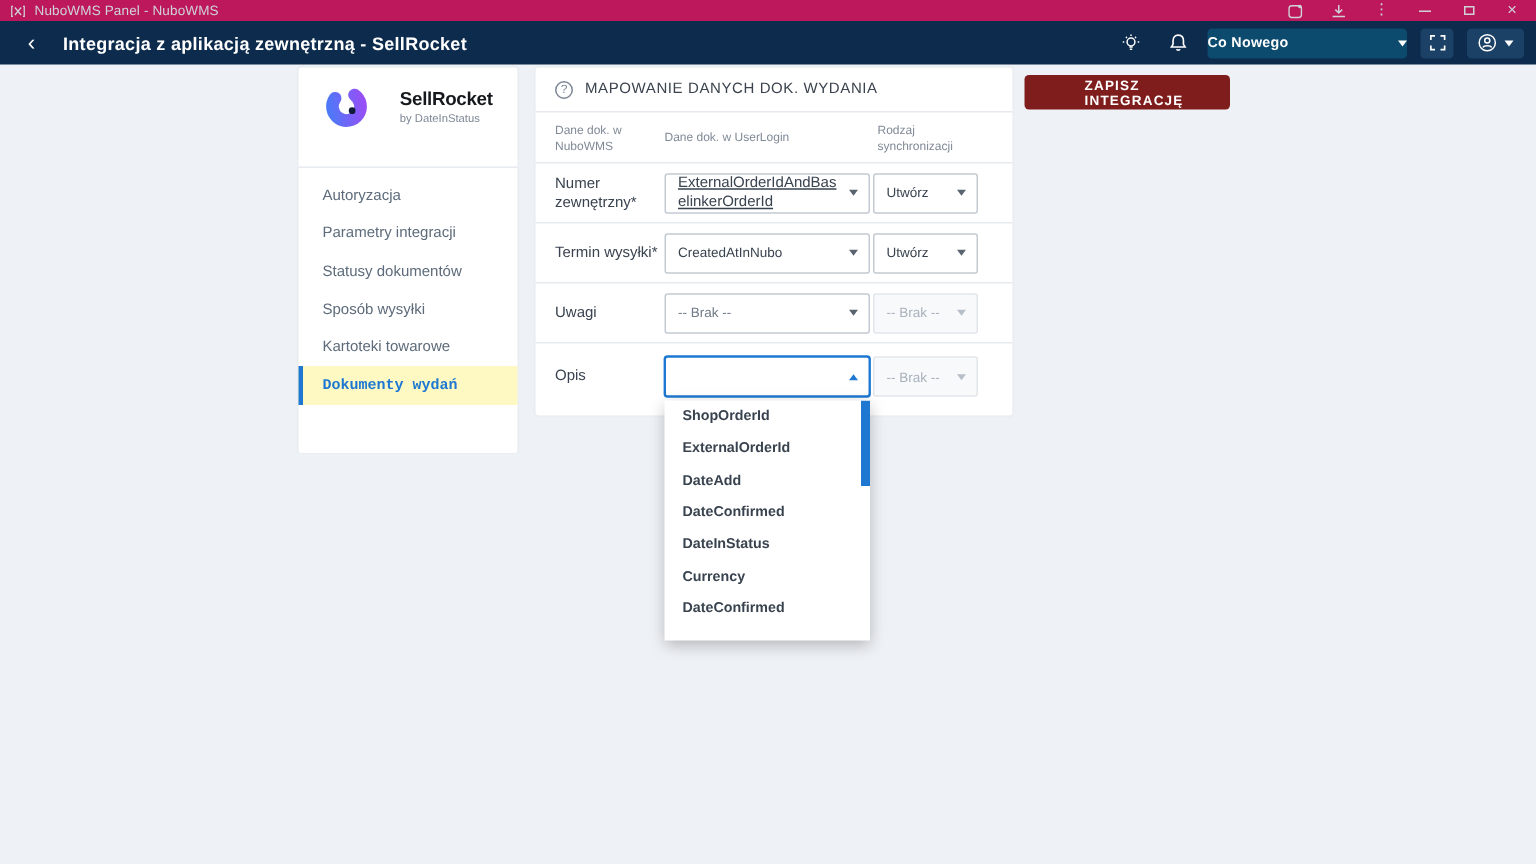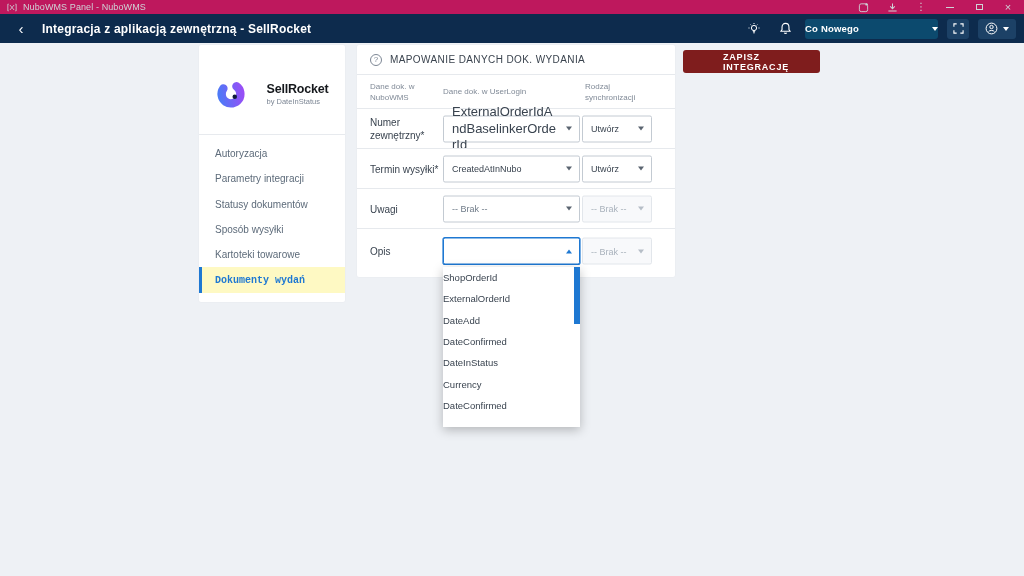--- a/index.html
+++ b/index.html
@@ -35,21 +35,21 @@
     display:flex; align-items:center; padding:0 0; font-size:9.5px; font-weight:bold;
     letter-spacing:.2px; cursor:pointer;
   }
   .acct-btn { width:38px; height:20px; display:flex; align-items:center; justify-content:center; gap:5px; cursor:pointer; }
   .car-w { width:0; height:0; border-left:3.5px solid transparent; border-right:3.5px solid transparent; border-top:4px solid #fff; }
   
   .sidebar {
     position:absolute; left:199px; top:45px; width:146px; height:257px;
     background:#fff; border-radius:2px; box-shadow:0 0 2px rgba(0,0,0,.05);
   }
-  .logo-row { display:flex; align-items:center; justify-content:center; gap:21px; margin-top:34px; }
+  .logo-row { display:flex; align-items:center; justify-content:center; gap:21px; margin-top:11px; }
   .logo-name { font-size:12.5px; font-weight:bold; color:#15181c; letter-spacing:-.2px; }
   .logo-by { font-size:7.5px; color:#7d8795; margin-top:1px; }
   .side-div { border-bottom:1px solid #e7eaee; margin-top:25px; }
   .menu { padding-top:6px; }
   .mi { position:relative; height:25.3px; display:flex; align-items:center; padding-left:16px;
     font-size:10px; color:#5d6b7a; cursor:pointer; }
   .mi.active { background:#fef9c3; color:#1e78d2; font-weight:bold;font-family:Liberation Mono, monospace; }
   .mi .bar { position:absolute; left:0; top:0; bottom:0; width:3px; background:#1e78d2; }
   
   .main-card {
@@ -74,34 +74,34 @@
     padding:0 18px 0 8px; cursor:pointer; }
   .sel1 { left:86px; width:137px; }
   .sel2 { left:225px; width:70px; }
   .sel .car { position:absolute; right:7px; top:50%; margin-top:-2px; width:0; height:0;
     border-left:3.5px solid transparent; border-right:3.5px solid transparent; border-top:4px solid #5a6470; }
   .sel.open { border-color:#1e78d2; box-shadow:0 0 0 .6px #1e78d2; }
   .sel.open .car { border-top:none; border-bottom:4px solid #1e78d2; }
   .sel.dis { background:#f8f9fb; border-color:#e2e6eb; color:#a9b2bc; }
   .sel.dis .car { border-top-color:#b6bec7; }
   .sel.grayval { color:#707c89; }
-  .wrap2 { font-size:13px; line-height:1.3; word-break:break-all; padding-right:2px; }
+  .wrap2 { font-size:10px; line-height:1.3; word-break:break-all; padding-right:2px;text-decoration:underline; }
   
   .save-btn {
     position:absolute; left:683px; top:50px; width:137px; height:23px;
     background:#7f1d1d; border-radius:3px; color:#fff; font-size:9px; font-weight:bold;
     letter-spacing:.8px; display:flex; align-items:center; justify-content:center; cursor:pointer;padding-left:40px;
   }
   
   .ddpanel {
     position:absolute; left:443px; top:267px; width:137px; height:160px;
     background:#fff; box-shadow:0 3px 10px rgba(0,0,0,.25); overflow:hidden; z-index:5;
   }
-  .opt { height:21.3px; display:flex; align-items:center; 
-    font-size:9.5px; color:#39434f; cursor:pointer; }
+  .opt { height:21.3px; display:flex; align-items:center; padding-left:12px;
+    font-size:9.5px; color:#39434f; cursor:pointer;font-weight:bold; }
   .dd-thumb { position:absolute; right:0; top:0; width:6px; height:57px; background:#1e78d2; }
   svg { display:block; }
 </style>
 </head>
 <body>
 
 <div class="titlebar">
   <span class="tb-ic">
     <svg width="10" height="9" viewBox="0 0 12 10" fill="none" stroke="#cfd3d7" stroke-width="1">
       <path d="M2 1 L1 1 L1 9 L2 9 M10 1 L11 1 L11 9 L10 9"></path>

